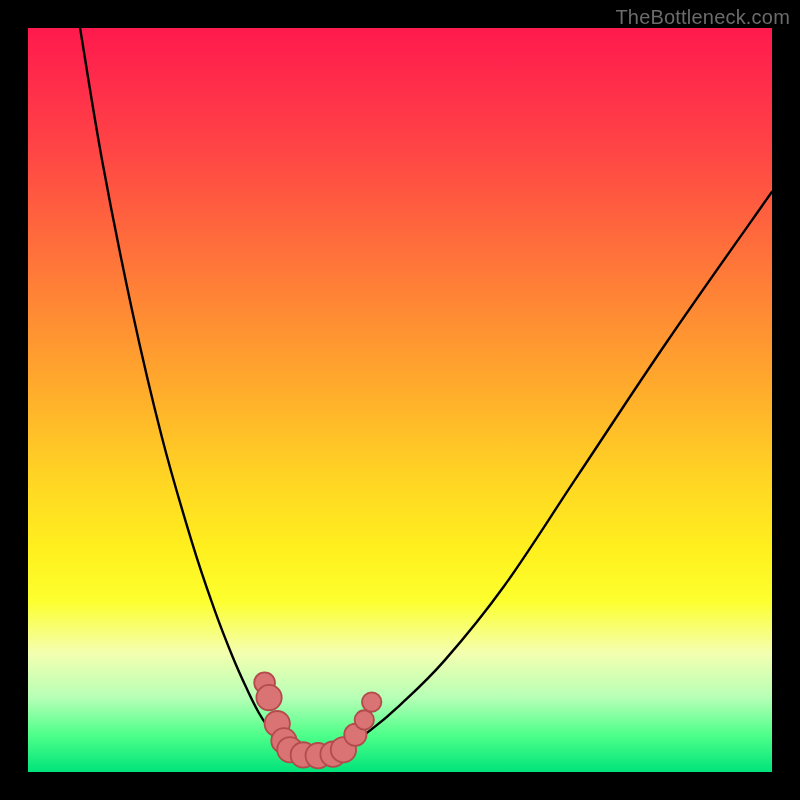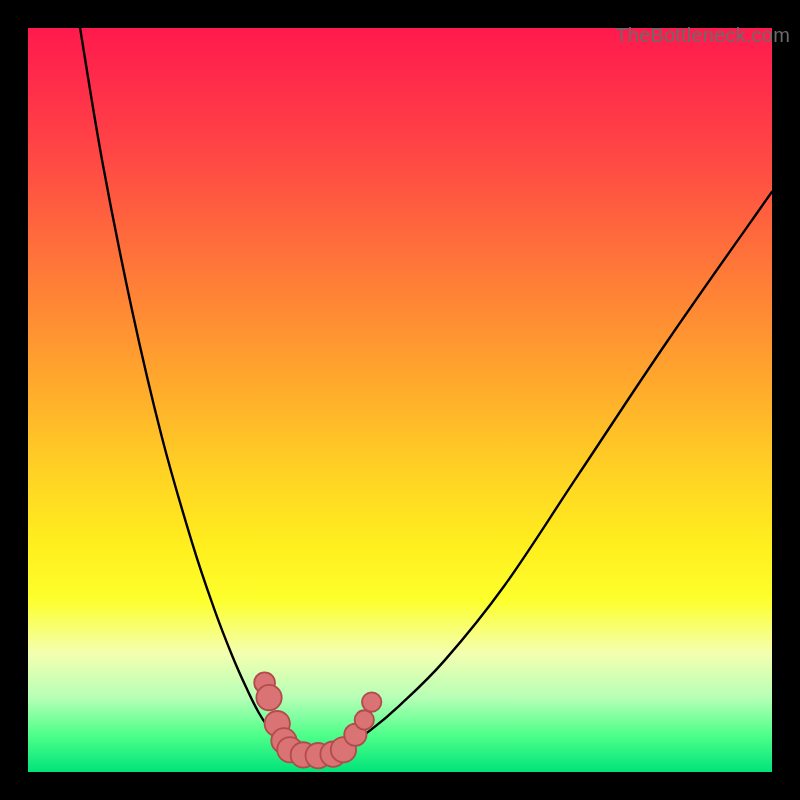--- a/index.html
+++ b/index.html
@@ -28,21 +28,21 @@
       #fff01e 70%,
       #fdff2e 77%,
       #f4ffb0 84%,
       #b6ffb6 90%,
       #4fff8a 95%,
       #00e37a 100%
     );
   }
   .watermark {
     position: absolute;
-    top: 24px;
+    top: 6px;
     right: 10px;
     color: #6b6b6b;
     font-size: 20px;
     font-weight: 500;
     letter-spacing: 0.2px;
     z-index: 5;
     user-select: none;
   }
   svg.plot {
     position: absolute;

